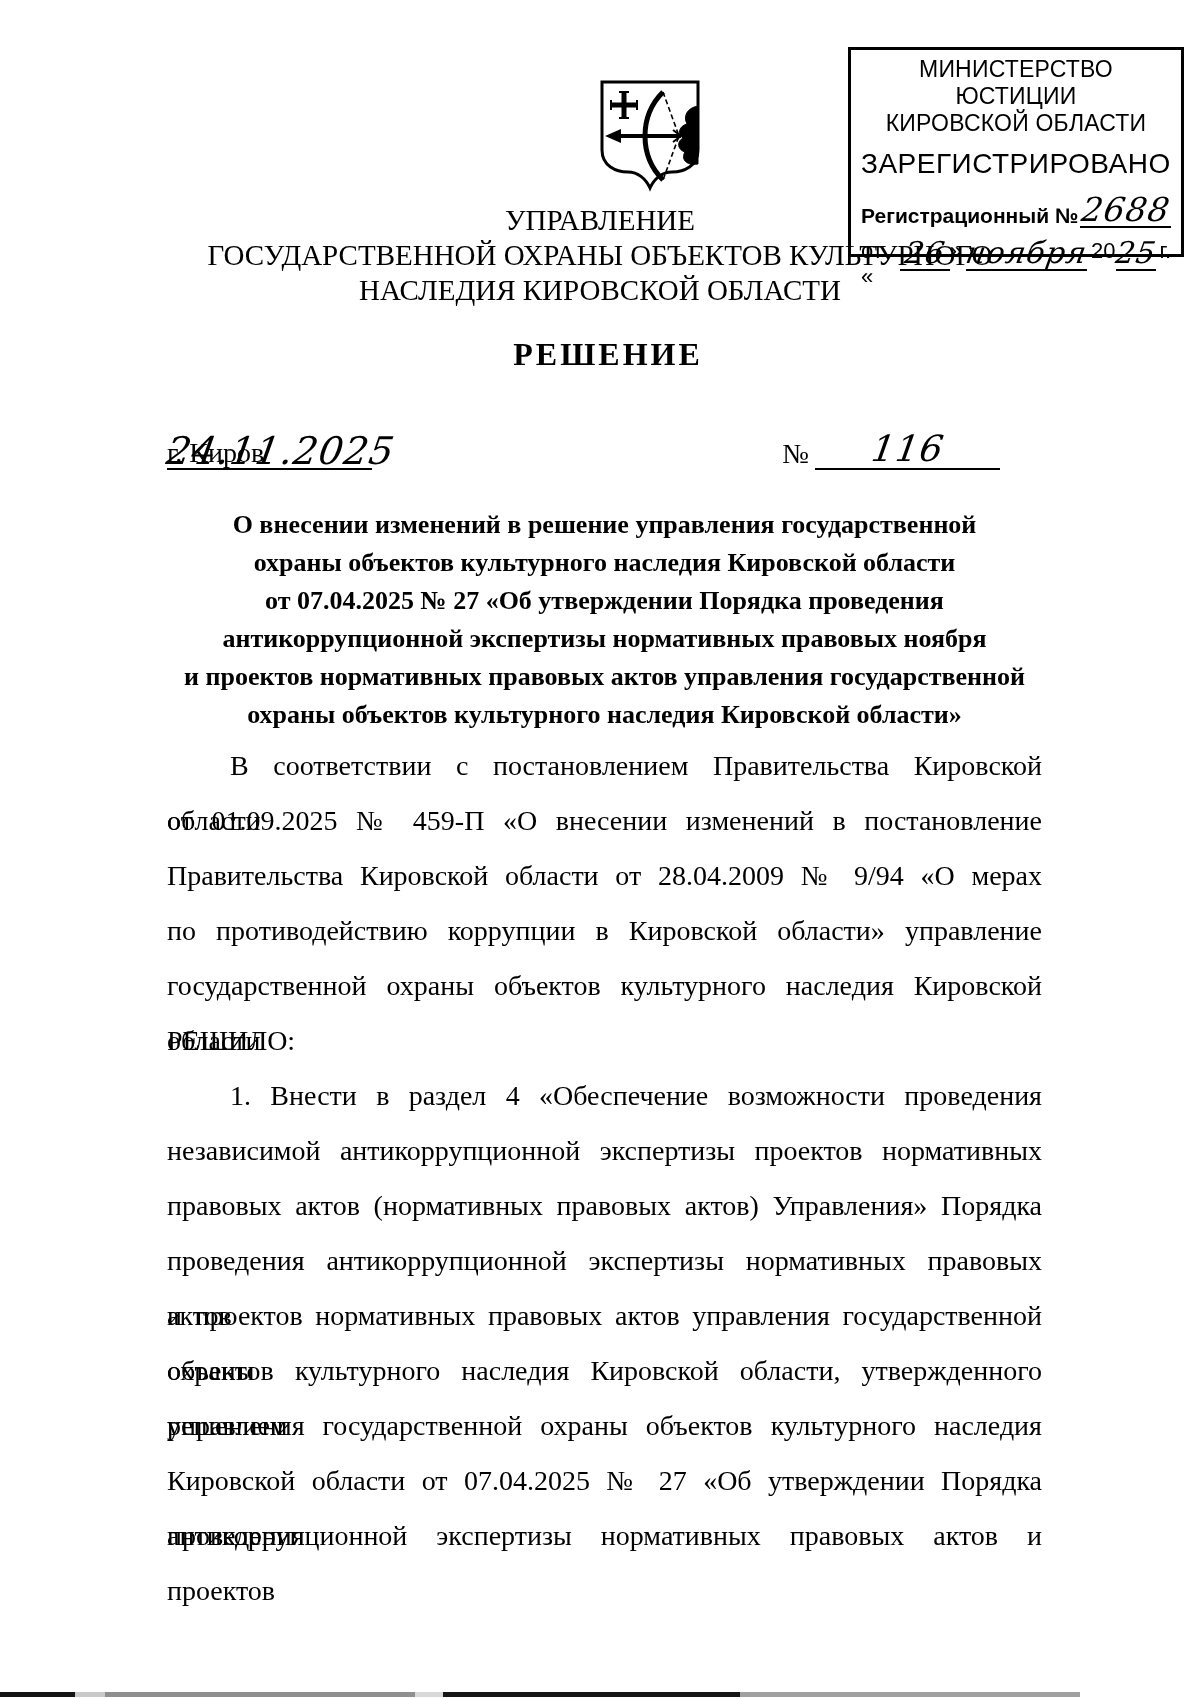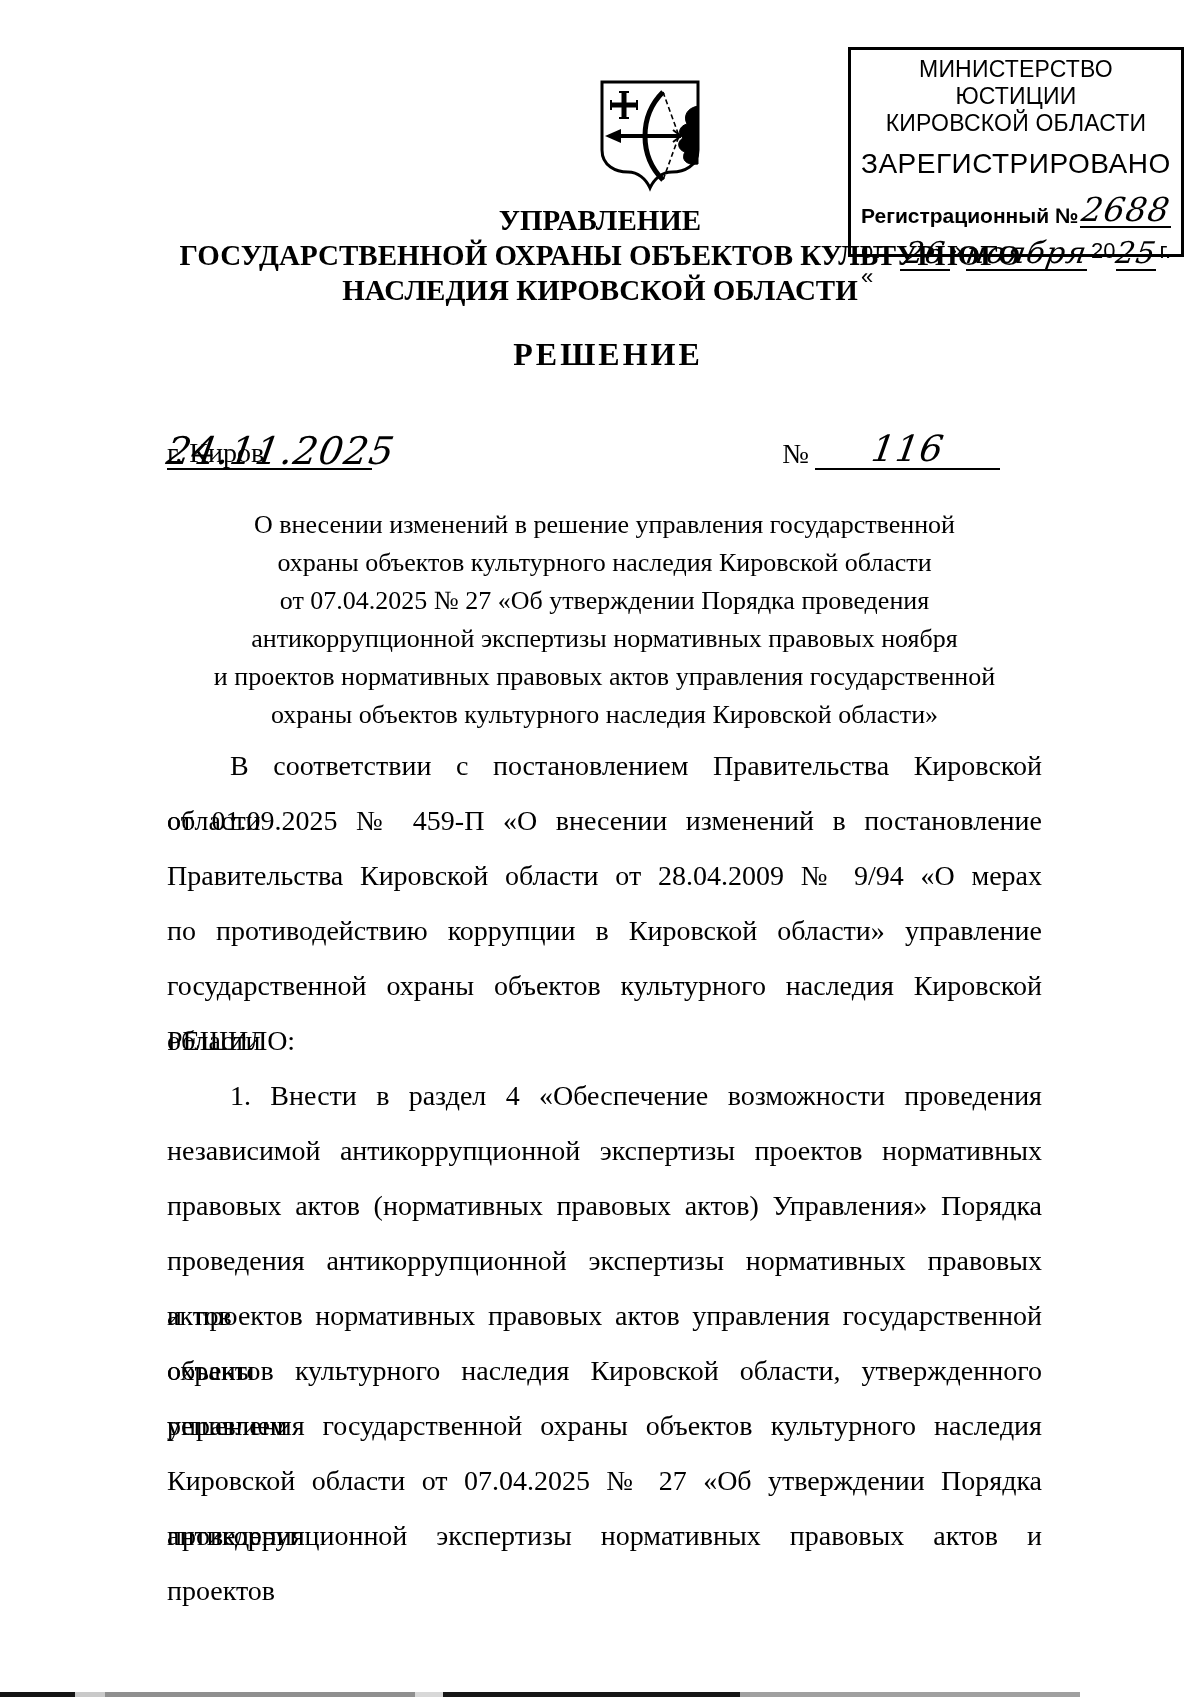--- a/index.html
+++ b/index.html
@@ -41,21 +41,21 @@
     line-height:1;
   }
   .stamp-reg-num .hand{font-size:33px;margin-bottom:-4px;}
   .u-day .hand,.u-year .hand{font-size:30px;margin-bottom:-4px;}
   .u-month .hand{font-size:30px;margin-bottom:-6px;}
   
   .emblem{position:absolute;left:597px;top:78px;width:106px;height:114px;}
   
   .org-header{
     position:absolute;top:203px;left:0;width:1200px;
-    text-align:center;font-weight:bold;font-size:29px;line-height:35px;
+    text-align:center;font-weight:normal;font-size:29px;line-height:35px;
   }
   .doc-type{
     position:absolute;top:336px;left:8px;width:1200px;
     text-align:center;font-weight:bold;font-size:32px;letter-spacing:3px;
   }
   
   .date-num-row{
     position:absolute;top:392px;left:167px;width:833px;height:78px;
     display:flex;justify-content:space-between;align-items:flex-end;
   }
@@ -65,21 +65,21 @@
   .num-label{margin-right:6px;}
   .num-wrap{border-bottom:2px solid #000;width:185px;text-align:center;display:inline-block;}
   .num-wrap .hand{font-size:36px;margin-bottom:-2px;}
   .city{
     position:absolute;top:437px;left:167px;width:875px;
     text-align:left;font-size:28px;
   }
   
   .subject{
     position:absolute;top:506px;left:167px;width:875px;
-    text-align:center;font-weight:normal;font-size:26px;line-height:38px;
+    text-align:center;font-weight:bold;font-size:26px;line-height:38px;
   }
   
   .body-text{
     position:absolute;top:738px;left:167px;width:875px;
     font-size:28px;
   }
   .bline{height:55px;line-height:55px;white-space:nowrap;}
   .jline{white-space:normal;text-align:justify;text-align-last:justify;}
   .indent{text-indent:63px;}
   .lleft{text-align:left;text-align-last:left;}

